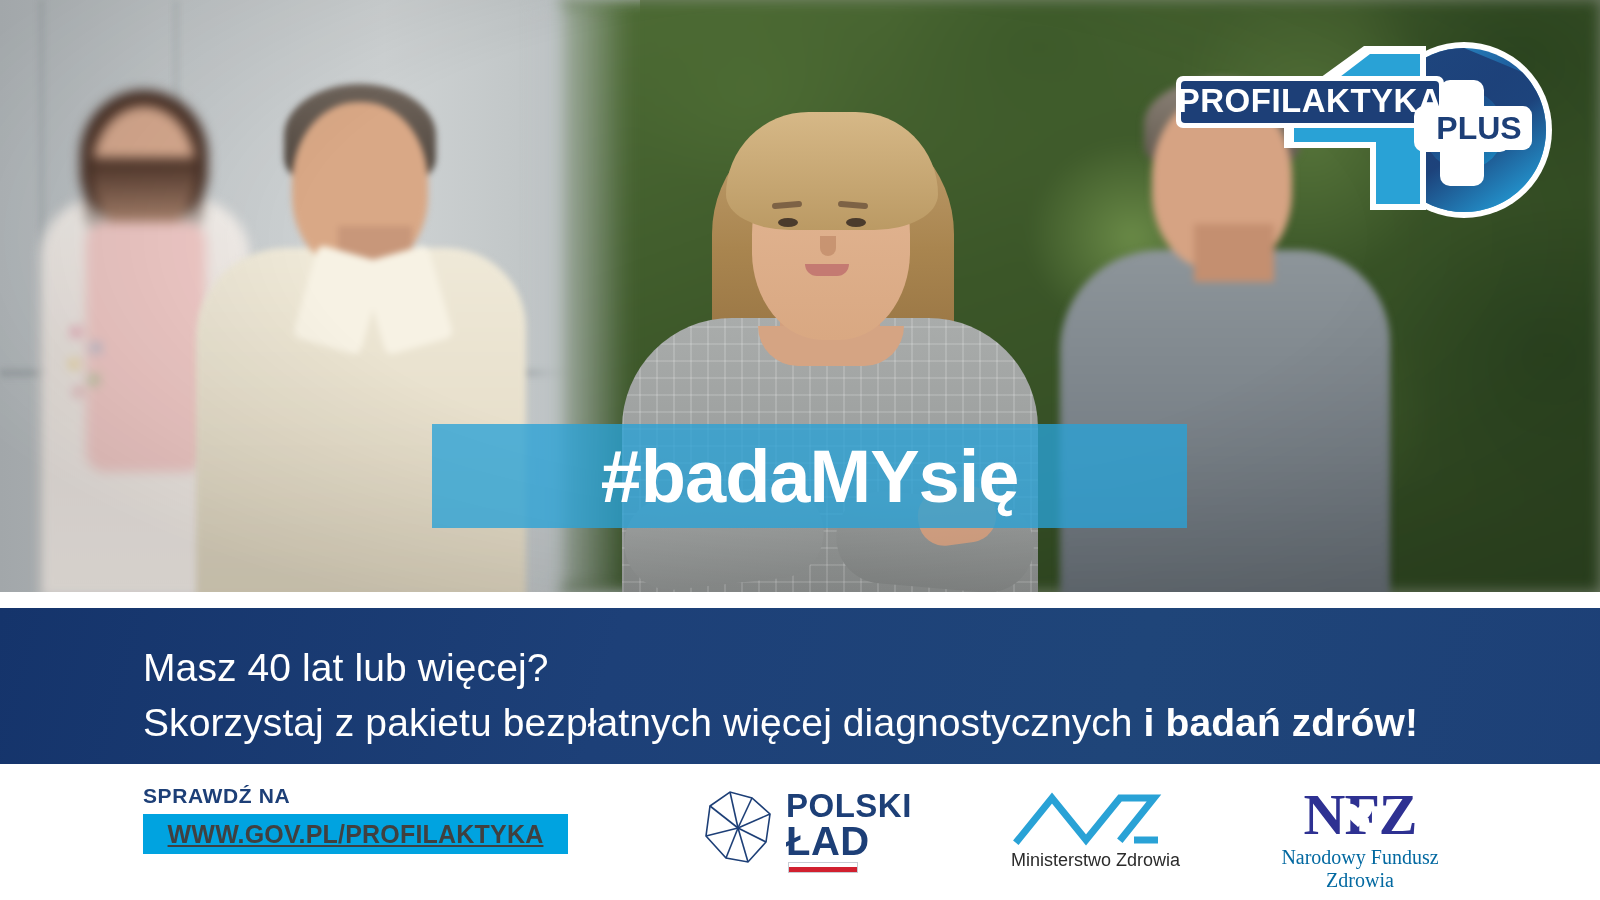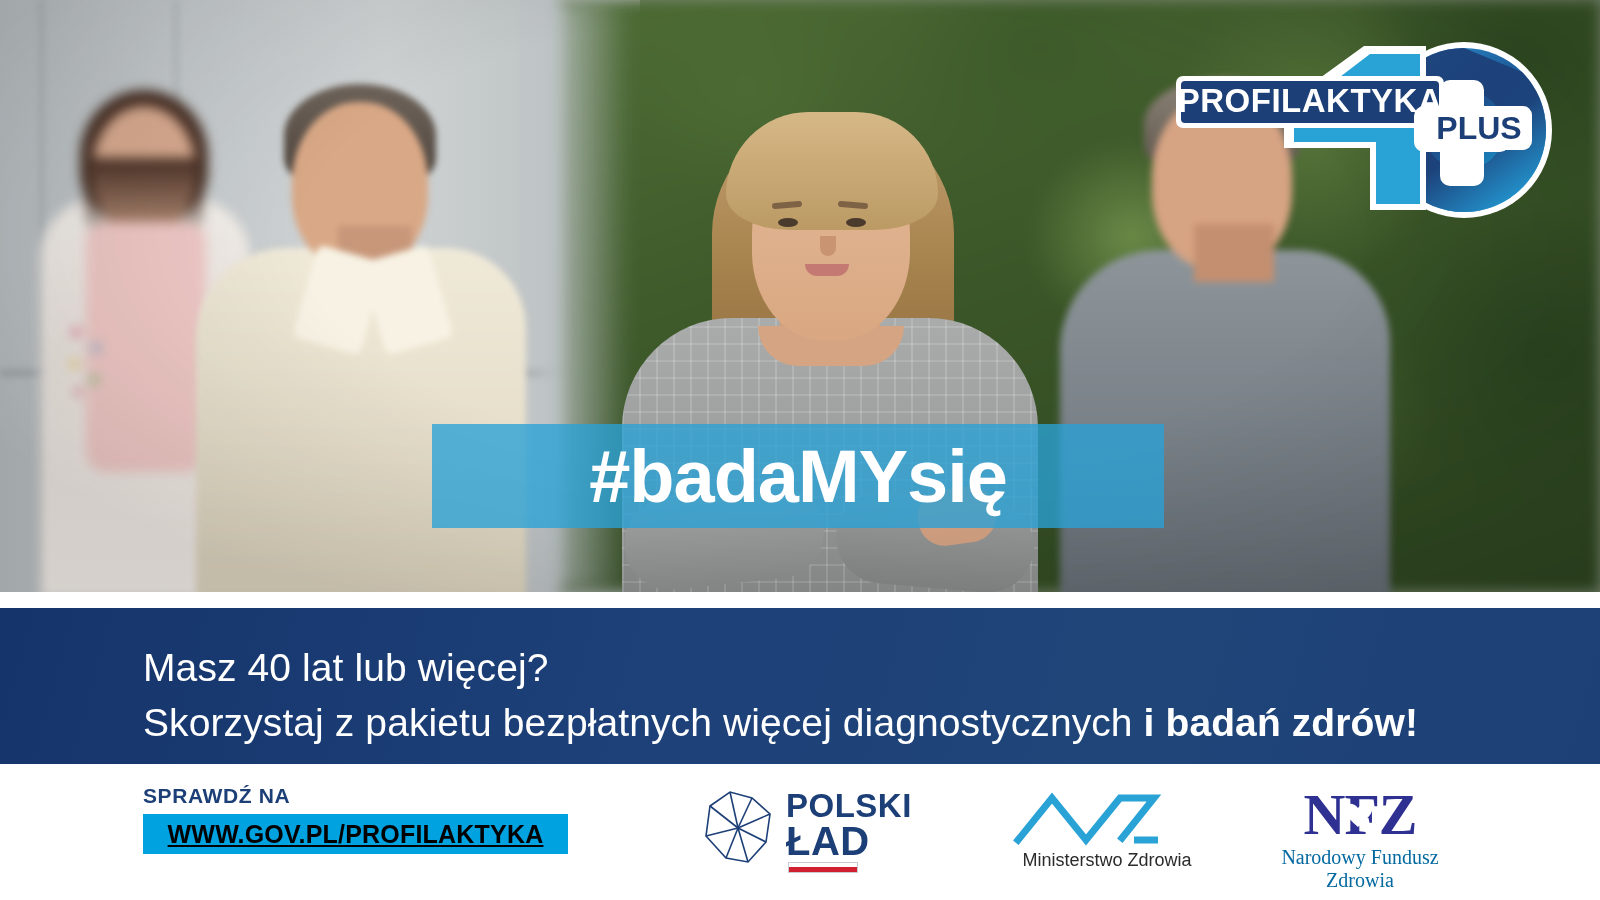--- a/index.html
+++ b/index.html
@@ -195,20 +195,21 @@
 
   
   .logo{
     position:absolute;left:1168px;top:38px;width:400px;height:180px;
   }
 
   
   .hash-band{
     position:absolute;left:432px;top:424px;width:732px;height:104px;
     background:rgba(41,162,214,.78);
+    padding-left:23px;
   }
   .hash-text{
     position:absolute;left:0;top:0;width:100%;height:104px;
     display:flex;align-items:center;justify-content:center;
     color:#fff;font-weight:bold;font-size:74px;letter-spacing:-1px;
     font-family:"Liberation Sans",sans-serif;
   }
 
   
   .navy{
@@ -227,33 +228,33 @@
   .footer{
     position:absolute;left:0;top:764px;width:1600px;height:136px;background:#fff;
   }
   .check-label{
     position:absolute;left:143px;top:20px;color:#1d3f77;font-weight:bold;
     font-size:21px;letter-spacing:.6px;
   }
   .url-btn{
     position:absolute;left:143px;top:50px;width:425px;height:40px;background:#00a3e0;
     display:flex;align-items:center;justify-content:center;
-    color:#000000;font-weight:bold;font-size:25px;letter-spacing:.2px;
+    color:#404040;font-weight:bold;font-size:25px;letter-spacing:.2px;
   }
 
   .logo-polski{position:absolute;left:700px;top:20px;width:215px;height:88px;}
   .polski-text{position:absolute;left:86px;top:6px;color:#1d3f77;font-weight:bold;line-height:.96;}
   .polski-text .l1{font-size:33px;letter-spacing:.5px;}
   .polski-text .l2{font-size:40px;letter-spacing:.5px;}
   .flag{position:absolute;left:88px;top:78px;width:68px;height:9px;border:1px solid #c9ccd4;}
   .flag .w{height:4px;background:#fff;}
   .flag .r{height:5px;background:#d1202f;}
 
   .logo-mz{position:absolute;left:1000px;top:24px;width:180px;height:90px;}
-  .mz-cap{position:absolute;left:17px;top:62px;width:180px;text-align:center;color:#2b2b2b;font-size:18px;}
+  .mz-cap{position:absolute;left:0;top:62px;width:180px;text-align:right;color:#2b2b2b;font-size:18px;}
 
   .logo-nfz{position:absolute;left:1250px;top:20px;width:220px;height:96px;}
   .nfz-cap{
     position:absolute;left:0;top:62px;width:220px;text-align:center;color:#0369a1;
     font-family:"Liberation Serif",serif;font-size:20px;
   }
 </style>
 </head>
 <body>
 

